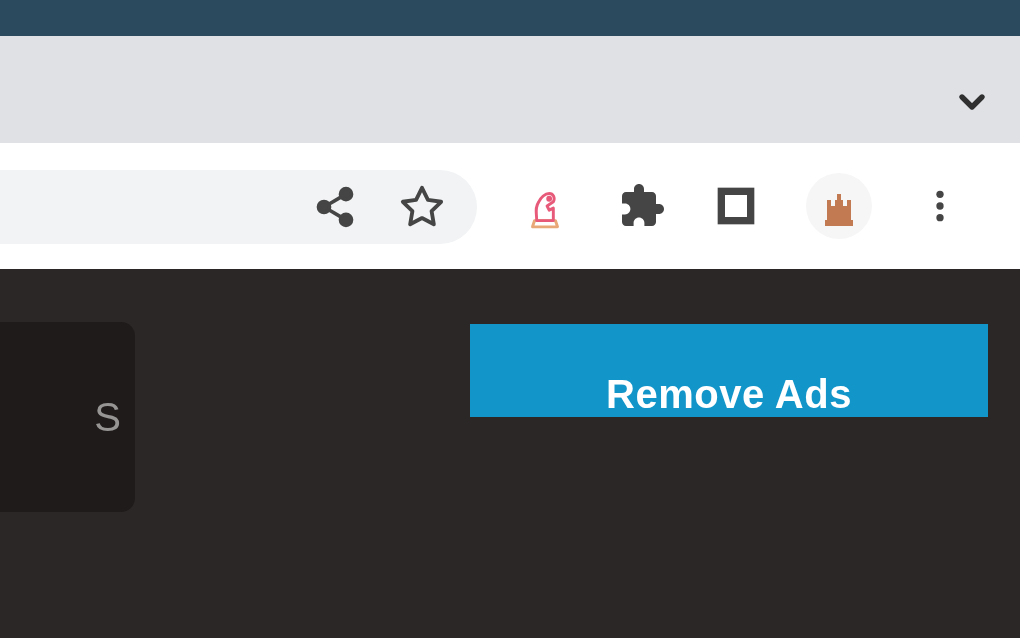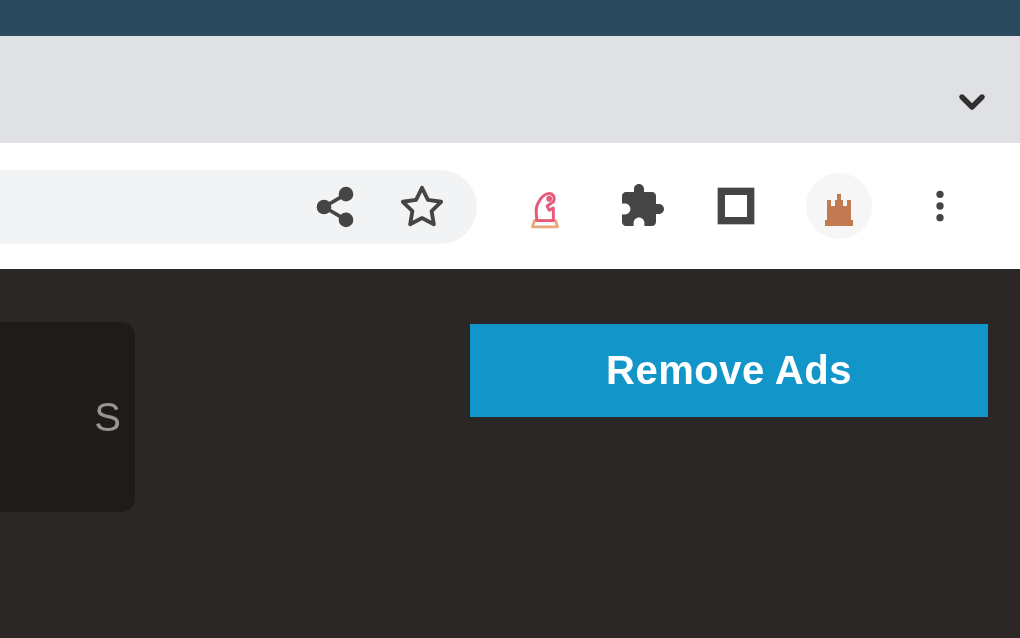--- a/index.html
+++ b/index.html
@@ -99,21 +99,21 @@
       position: absolute;
       left: 470px;
       top: 55px;
       width: 518px;
       height: 93px;
       background: #1295c9;
       color: #ffffff;
       font-size: 40px;
       font-weight: 700;
       display: flex;
-      align-items: center;
+      align-items: flex-end;
       justify-content: center;
       cursor: pointer;
       letter-spacing: 0.5px;
     }
     .profile-circle {
       width: 66px;
       height: 66px;
       border-radius: 50%;
       background: #f6f6f6;
       display: flex;

